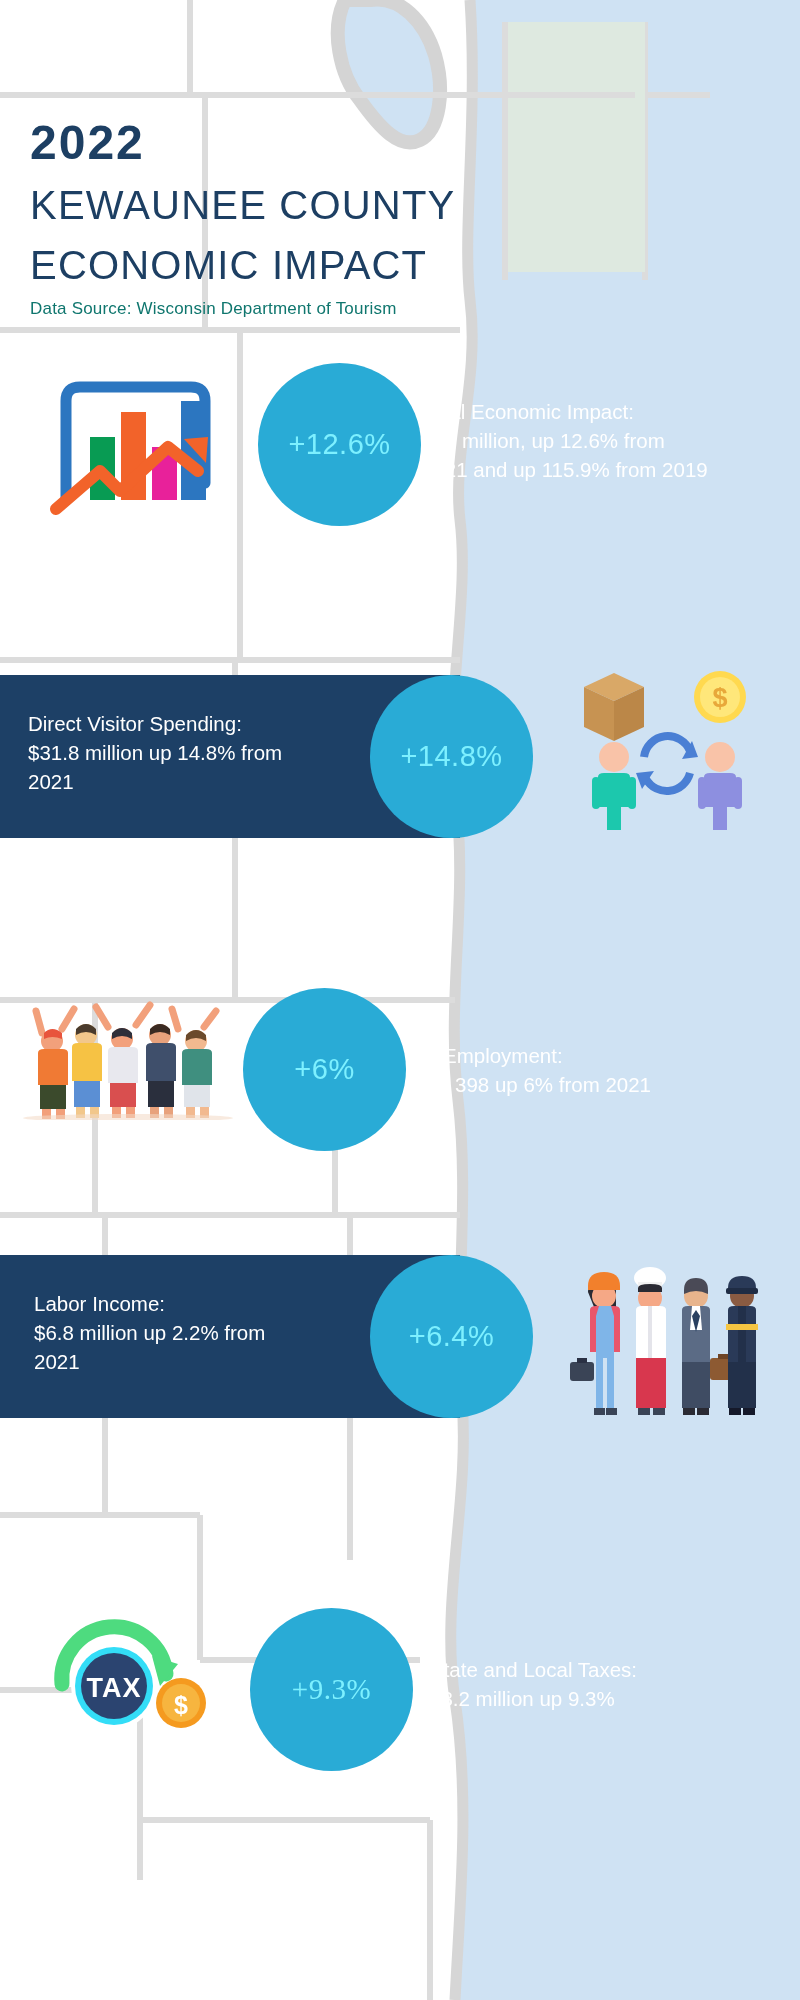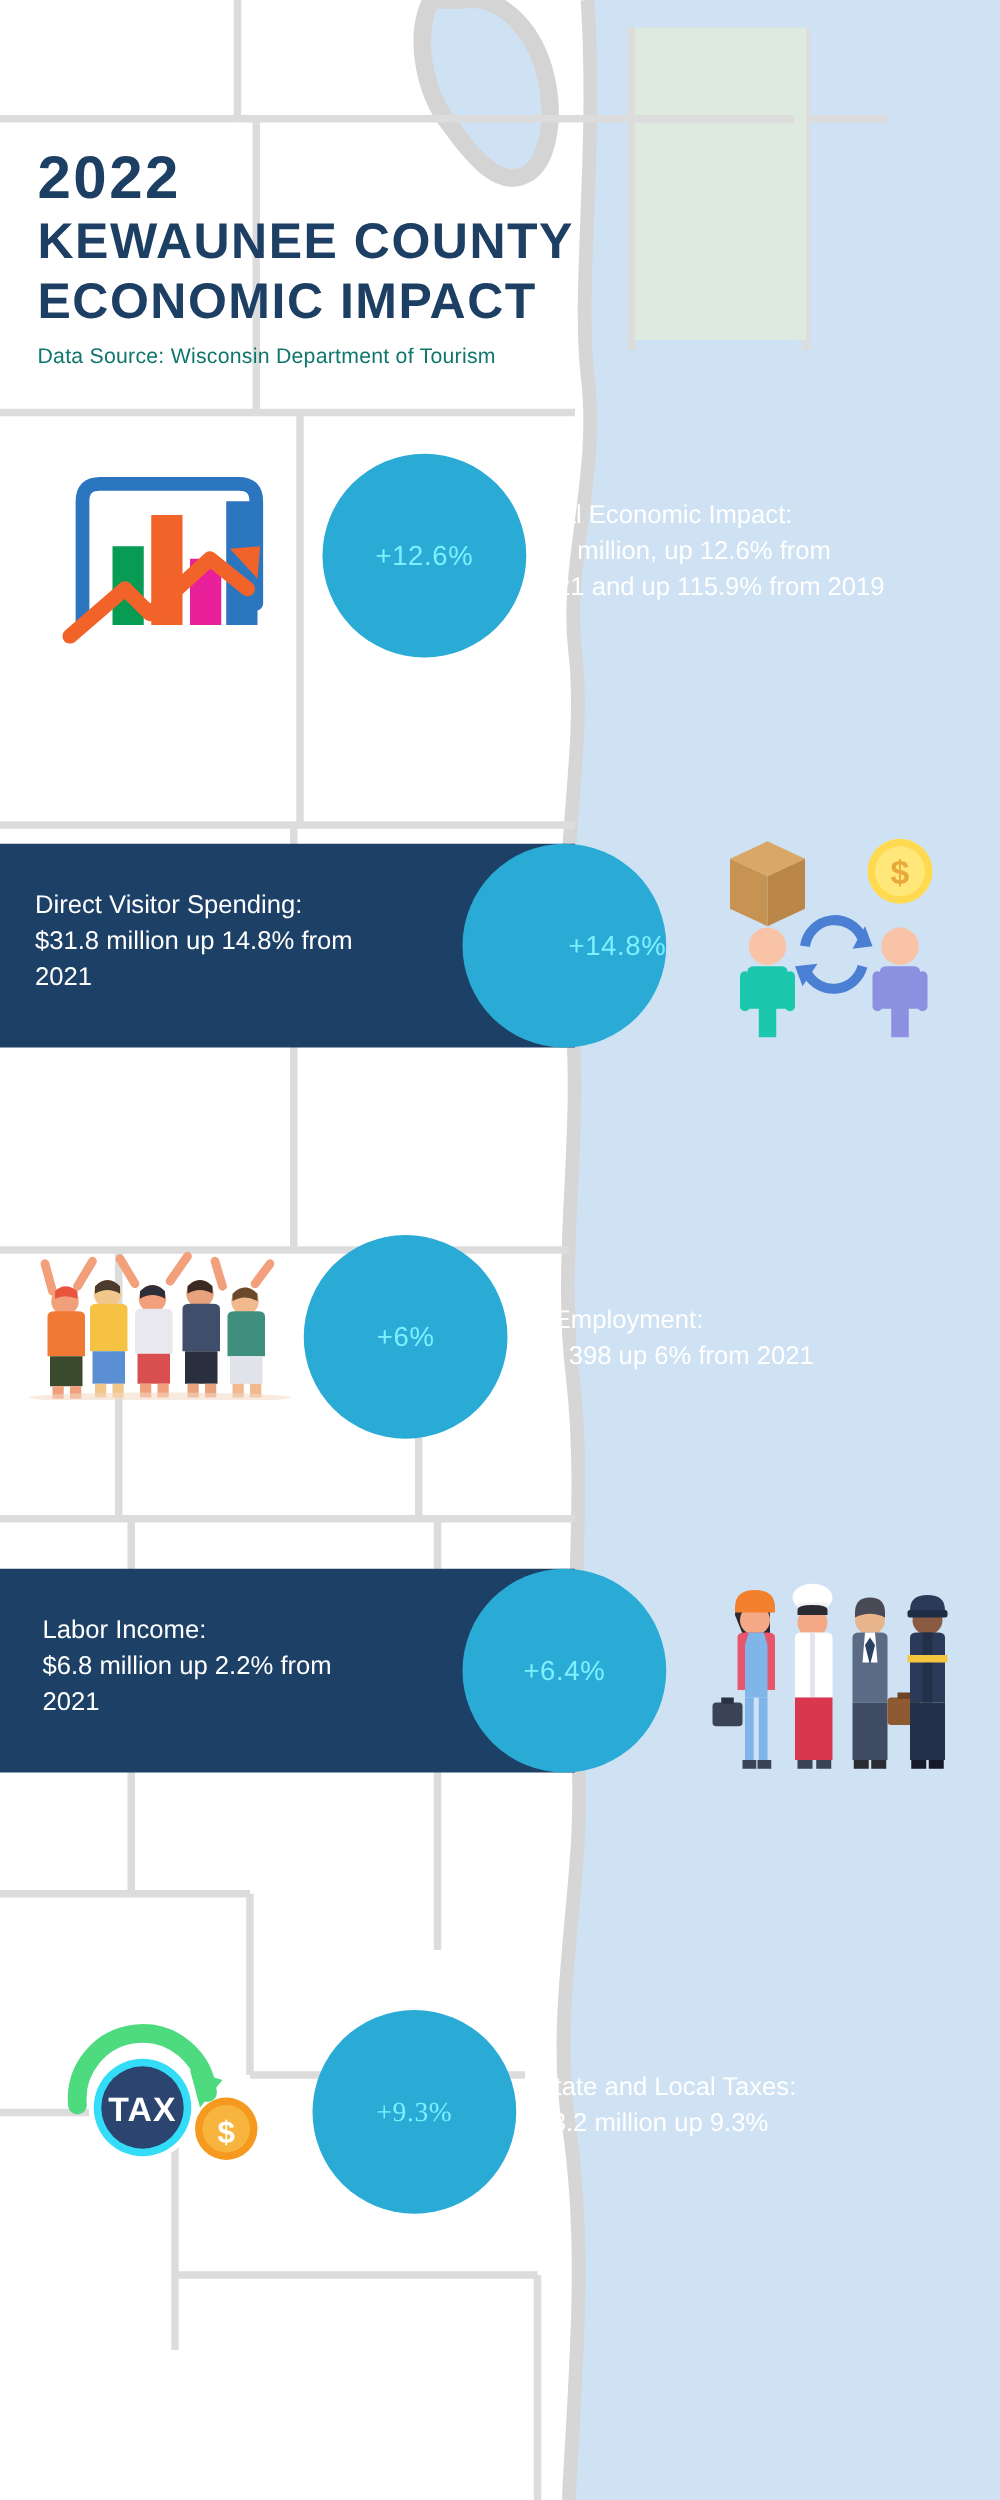--- a/index.html
+++ b/index.html
@@ -17,22 +17,22 @@
   
   #content { position:absolute; inset:0; z-index:5; width:800px; height:2000px; }
 
   
   .header { position:absolute; left:30px; top:118px; }
   .h-year {
     font-size:48px; font-weight:bold; color:#1d3f63;
     letter-spacing:2px; line-height:1.05;
   }
   .h-title {
-    font-size:40px; font-weight:bold; color:#1d3f63;
-    letter-spacing:1.2px; line-height:1.08; margin-top:4px;
+    font-size:40px; font-weight:normal; color:#1d3f63;
+    letter-spacing:1.2px; line-height:1.08; margin-top:16px;
   }
   .h-sub {
     font-size:17px; color:#0f766e; margin-top:12px;
     letter-spacing:.2px; font-weight:400;
   }
 
   
   .row { position:absolute; }
   .bar {
     position:absolute;
@@ -40,21 +40,21 @@
     display:flex; align-items:center;
   }
   .bar.left  { left:0; border-radius:0; }
 
   .circle {
     position:absolute;
     border-radius:50%;
     background:#29abd6;
     display:flex; align-items:center; justify-content:center;
     color:#7df0ff;
-    font-size:22px;
+    font-size:29px;
     font-weight:400;
     letter-spacing:.5px;
   }
 
   .txt {
     position:absolute;
     color:#ffffff;
     font-size:20.5px;
     line-height:1.42;
     font-weight:400;
@@ -154,21 +154,21 @@
     <div class="txt" style="left:422px; top:397px; width:370px;">
       <span class="l">Total Economic Impact:</span>
       <span class="l">$48 million, up 12.6% from</span>
       <span class="l">2021 and up 115.9% from 2019</span>
     </div>
   </div>
 
   <div class="row">
     <div class="bar left" style="top:675px; width:460px; height:163px;"></div>
 
-    <div class="circle" style="left:370px; top:675px; width:163px; height:163px;justify-content:flex-end;">
+    <div class="circle" style="left:370px; top:675px; width:163px; height:163px;">
       <span>+14.8%</span>
     </div>
 
     <div class="txt" style="left:28px; top:709px; width:345px;">
       <span class="l">Direct Visitor Spending:</span>
       <span class="l">$31.8 million up 14.8% from</span>
       <span class="l">2021</span>
     </div>
 
     <div class="icon-box" style="left:572px; top:665px; width:185px; height:165px;">

